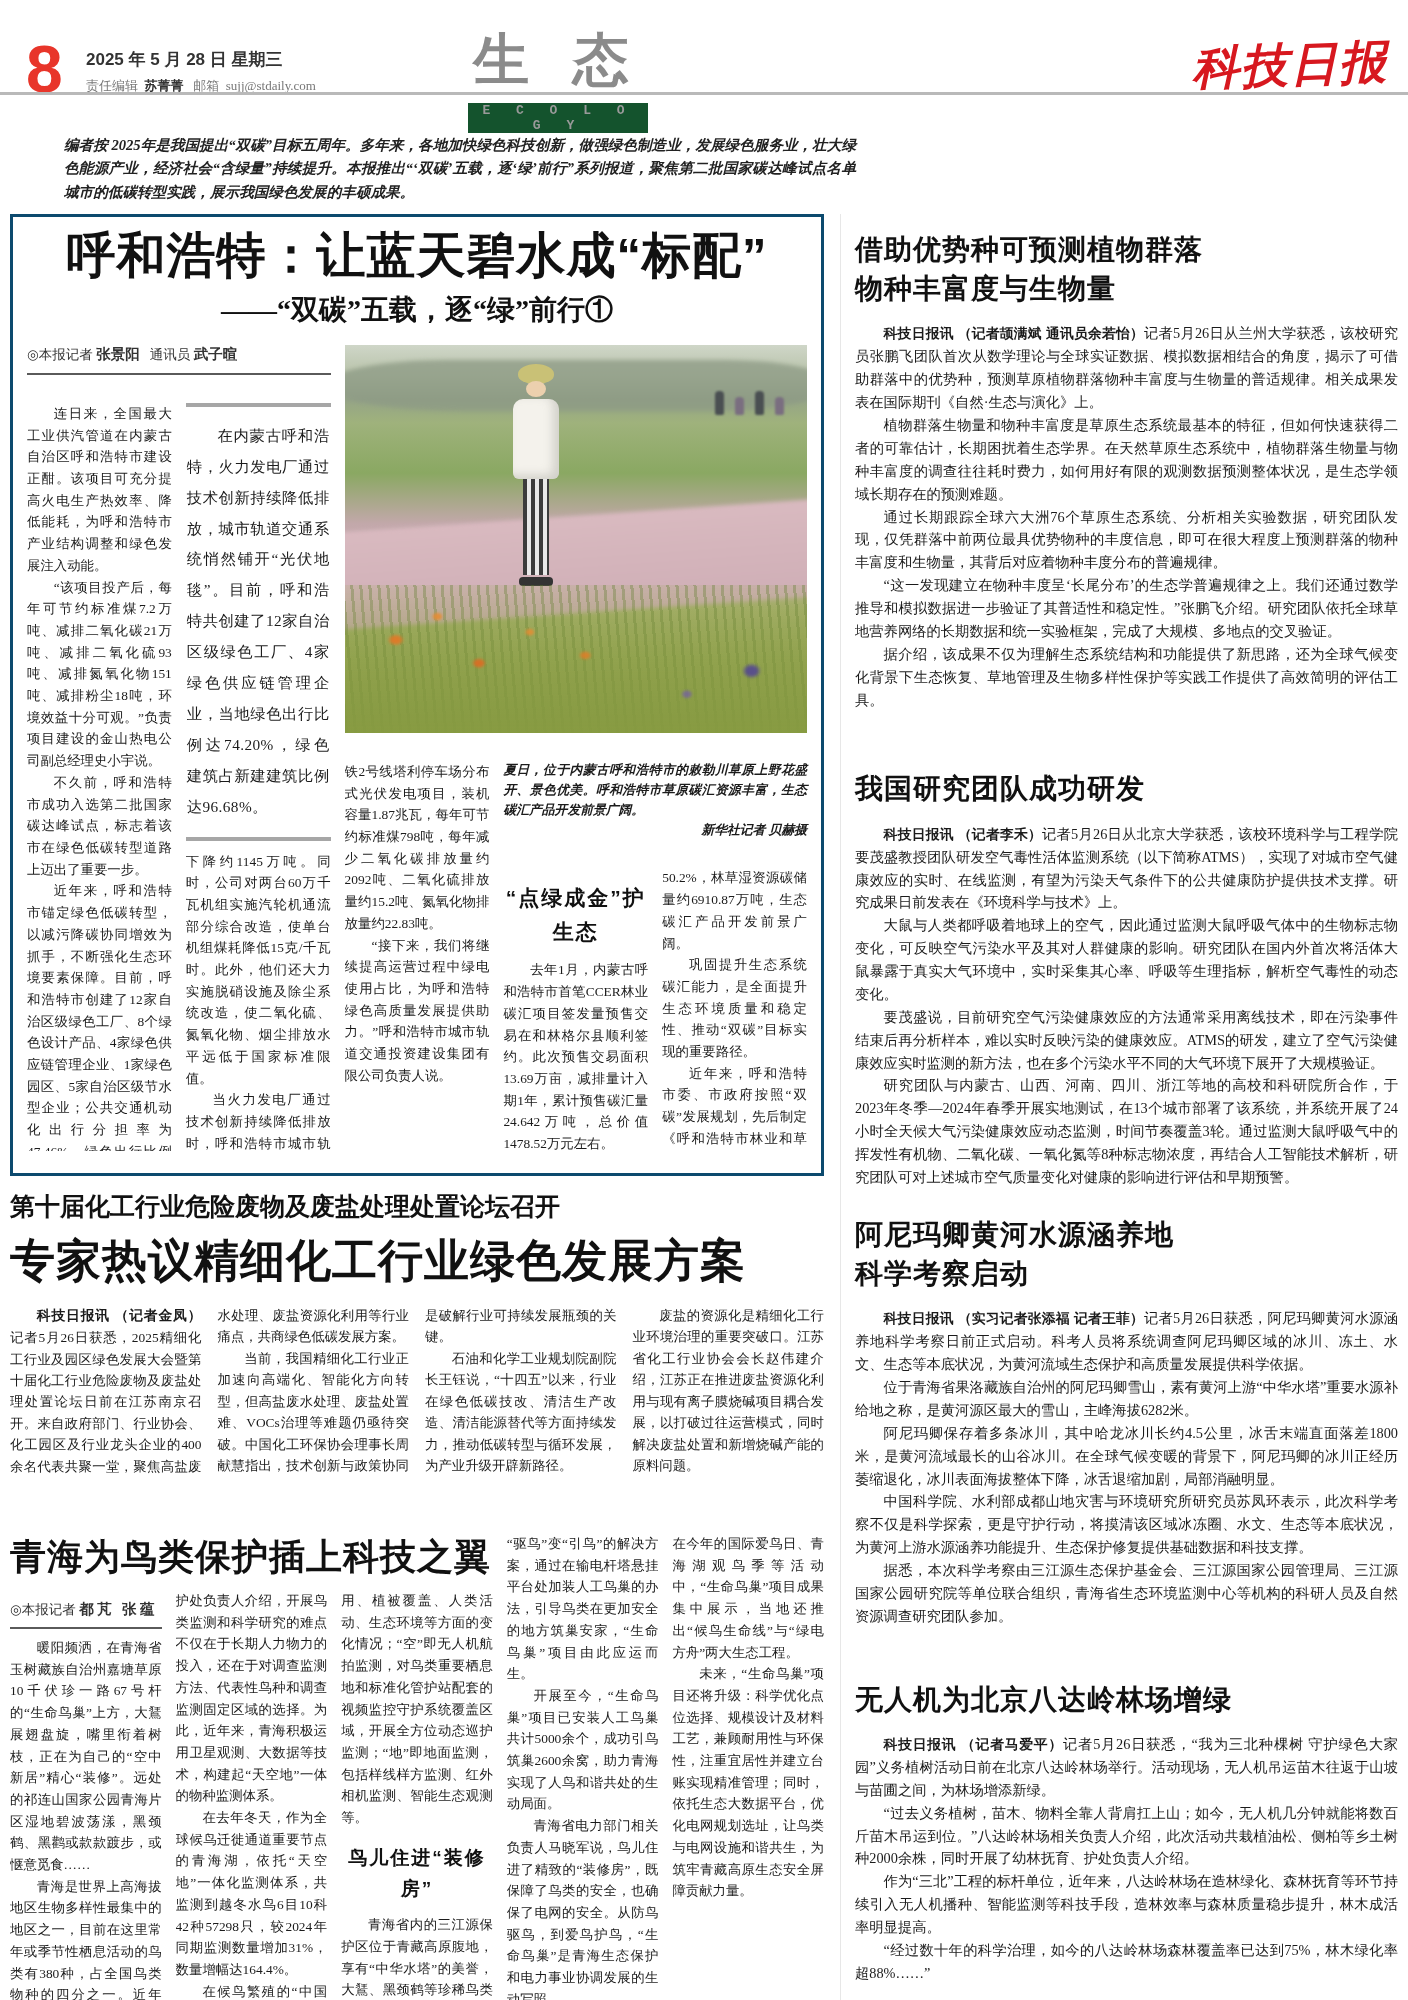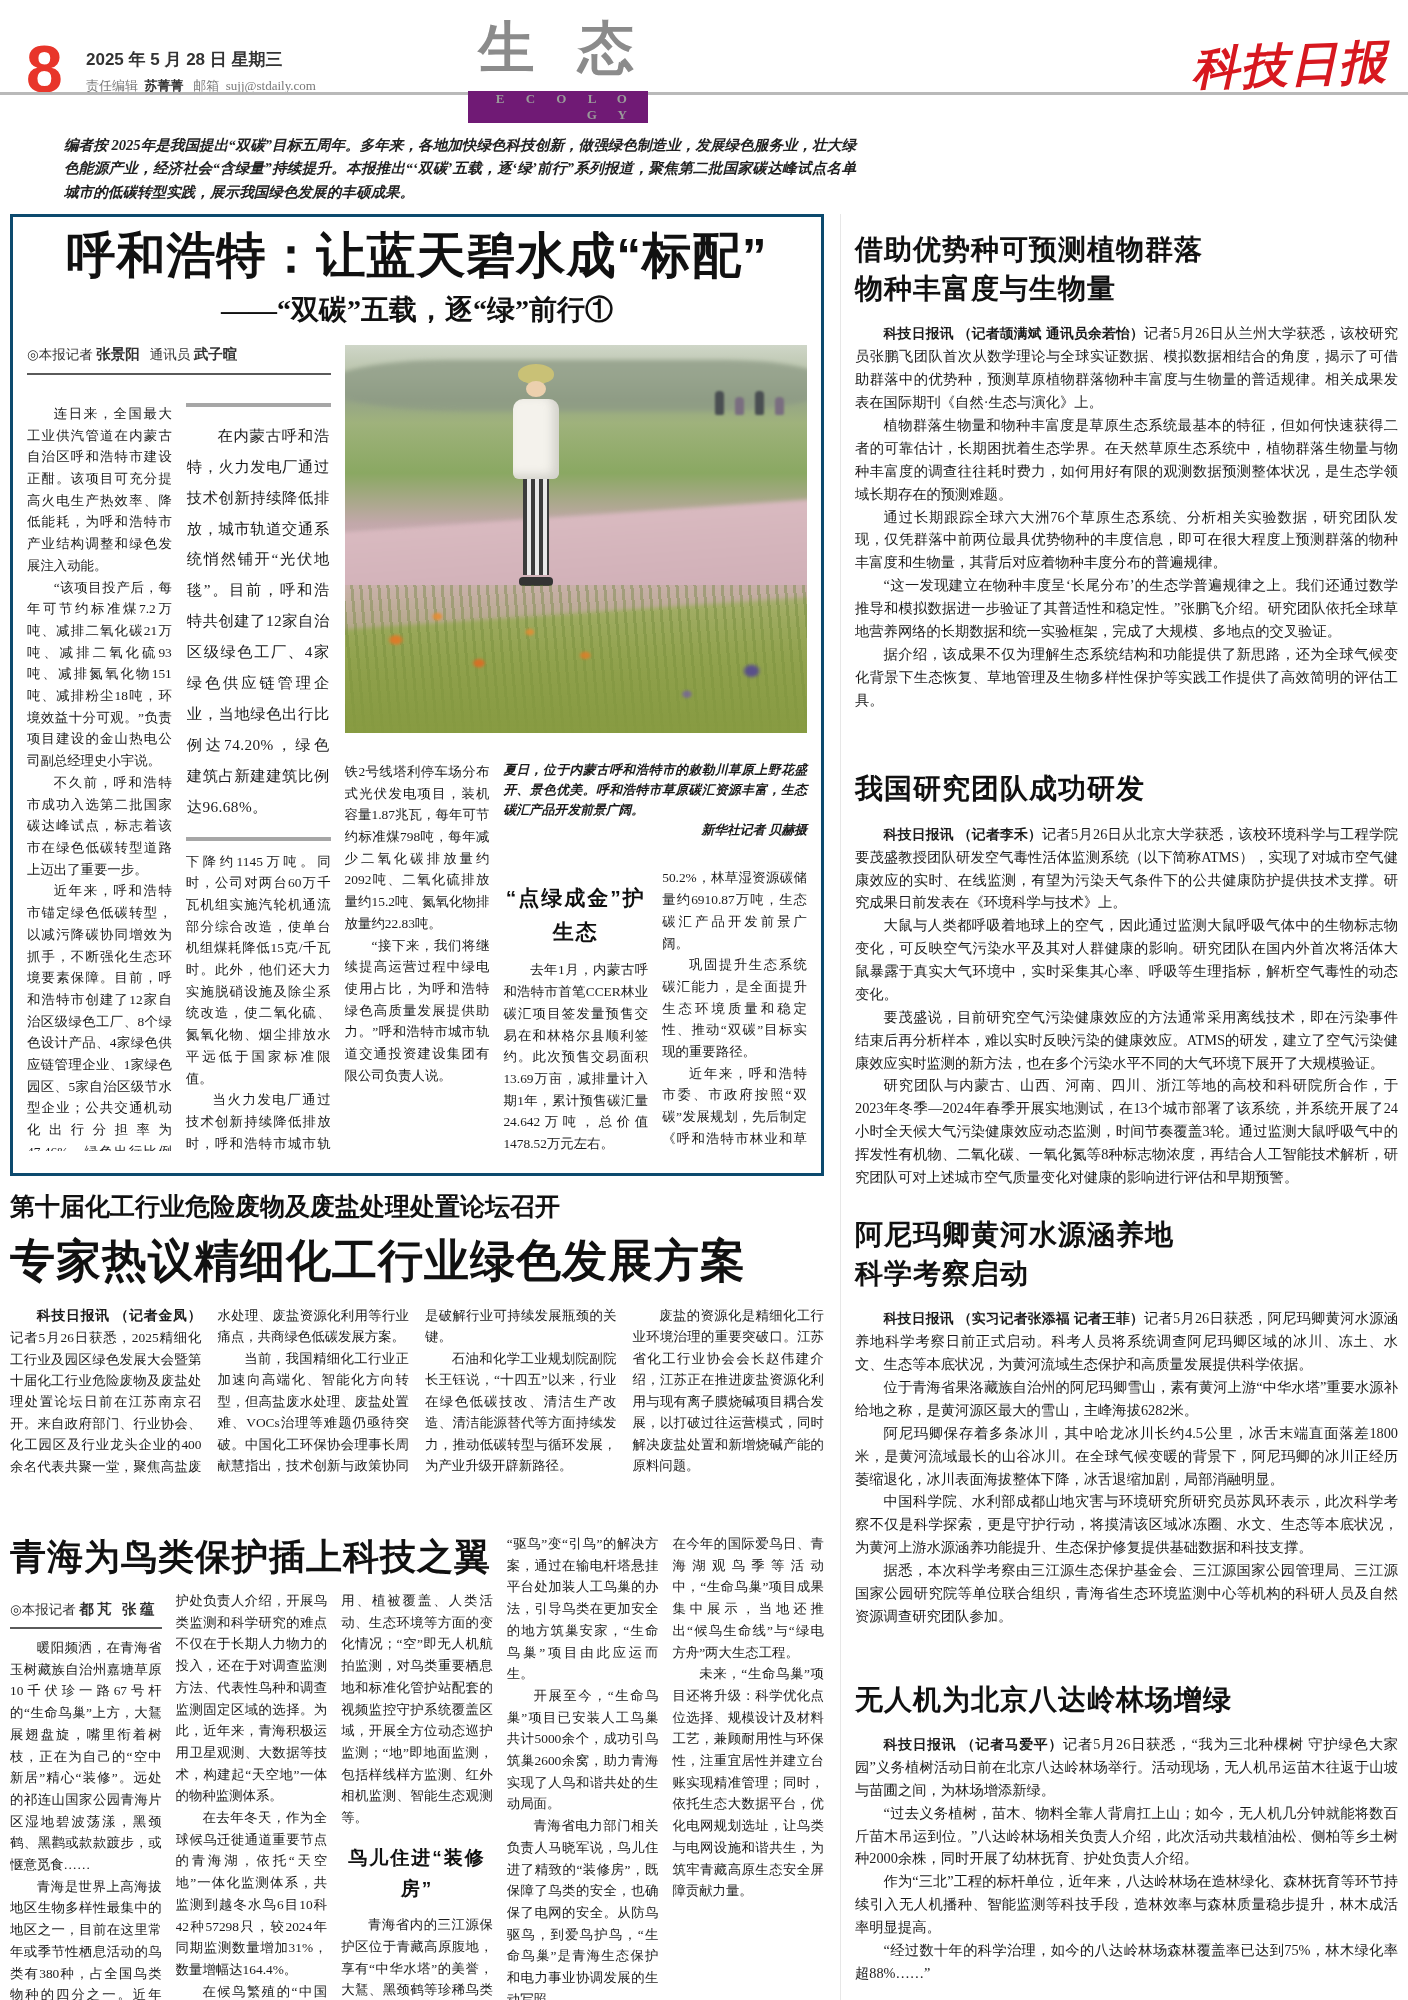--- a/index.html
+++ b/index.html
@@ -6,24 +6,24 @@
   .page{position:relative;width:1408px;height:2000px;overflow:hidden;background:#fff;color:#1b1b1b;
         font-family:"Liberation Serif","DejaVu Serif",serif;}
   
   .hdr{position:relative;height:130px;}
   .pagenum{position:absolute;left:26px;top:36px;font-family:"Liberation Sans",sans-serif;
            font-weight:bold;font-size:66px;line-height:1;color:#e8352a;}
   .dateblk{position:absolute;left:86px;top:48px;}
   .dateline{font-family:"Liberation Sans",sans-serif;font-weight:bold;font-size:17px;color:#333;}
   .editline{font-size:13px;color:#777;margin-top:6px;}
   .editline b{color:#333;}
-  .secblk{position:absolute;left:468px;top:11px;width:180px;text-align:right;z-index:2;}
+  .secblk{position:absolute;left:468px;top:23px;width:180px;text-align:center;z-index:2;}
   .seccn{font-family:"Liberation Sans",sans-serif;font-weight:bold;font-size:56px;
          letter-spacing:14px;color:#8b8b8b;}
-  .secen{display:inline-block;background:#701a75;padding:0 12px;font-family:Liberation Serif, serif;
+  .secen{display:inline-block;background:#14532d;padding:0 12px;font-family:Liberation Mono, monospace;
          font-weight:bold;font-size:13px;letter-spacing:9px;color:#9a9a9a;margin-top:4px;}
   .hdr-rule{position:absolute;left:0;right:0;top:92px;height:3px;background:#b9b9b9;z-index:1;}
   .logo{position:absolute;right:20px;top:34px;font-family:"Liberation Serif",serif;font-style:italic;
         font-weight:bold;font-size:47px;color:#d7181f;transform:rotate(-2deg);letter-spacing:2px;}
   
   .ednote{margin:4px 0 10px 64px;width:792px;font-style:italic;font-weight:600;
           font-size:14.6px;line-height:1.6;text-align:justify;color:#222;}
   .ednote b{font-style:italic;}
   
   .cols{display:flex;gap:16px;padding:0 10px;}

